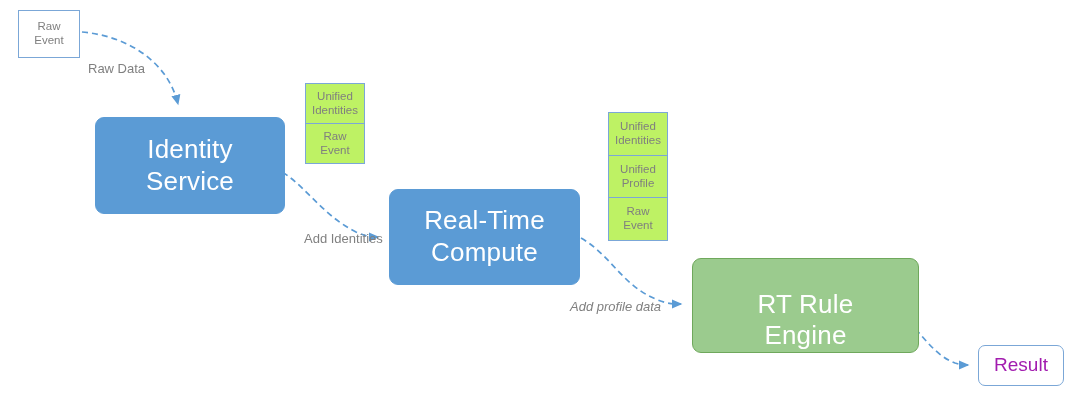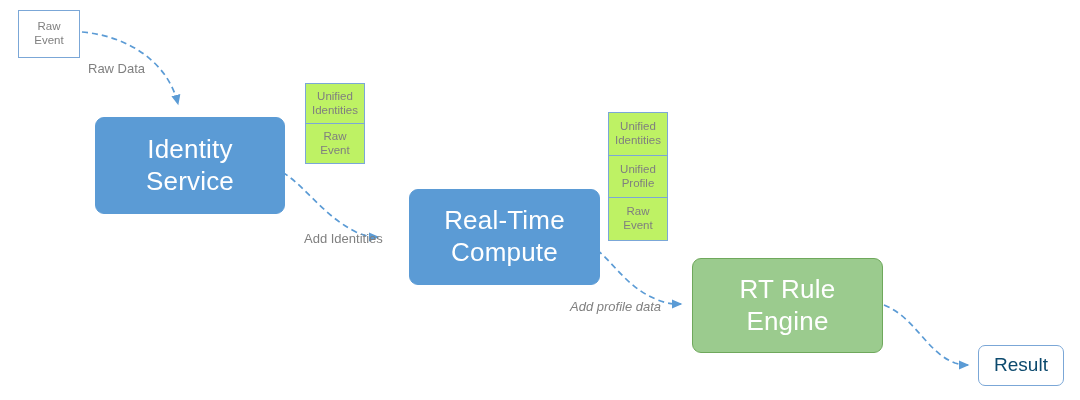--- a/index.html
+++ b/index.html
@@ -57,21 +57,21 @@
     color: #7F7F7F;
     font-size: 11.5px;
     line-height: 1.2;
   }
   .databox.sq {
     border-radius: 0;
   }
   .databox.round {
     border-radius: 7px;
     font-size: 19px;
-    color: #0c4a6e;
+    color: #a21caf;
   }
   
   .stack {
     position: absolute;
     box-sizing: border-box;
     display: flex;
     flex-direction: column;
     border: 1px solid #7BA7D7;
     background: #bef264;
   }
@@ -124,26 +124,26 @@
   <div class="node databox sq" style="left:18px; top:10px; width:62px; height:48px;">
     <span style="white-space: pre-line;">Raw
 Event</span>
   </div>
 
   <div class="node proc blue" style="left:83px; top:117px; width:190px; height:97px;margin-left:12px;">
     <span style="white-space: pre-line;">Identity
 Service</span>
   </div>
 
-  <div class="node proc blue" style="left:389px; top:189px; width:191px; height:96px;margin-left:20px;">
+  <div class="node proc blue" style="left:389px; top:189px; width:191px; height:96px;">
     <span style="white-space: pre-line;">Real-Time
 Compute</span>
   </div>
 
-  <div class="node proc green" style="left:692px; top:258px; width:191px; height:95px;">
+  <div class="node proc green" style="left:692px; top:258px; width:227px; height:95px;align-items:flex-end;">
     <span style="white-space: pre-line;">RT Rule
 Engine</span>
   </div>
 
   <div class="node databox round" style="left:978px; top:345px; width:86px; height:41px;">
     <span>Result</span>
   </div>
 
   <div class="stack" style="left:305px; top:83px; width:60px; height:81px;">
     <div class="cell" style="white-space: pre-line;">Unified

